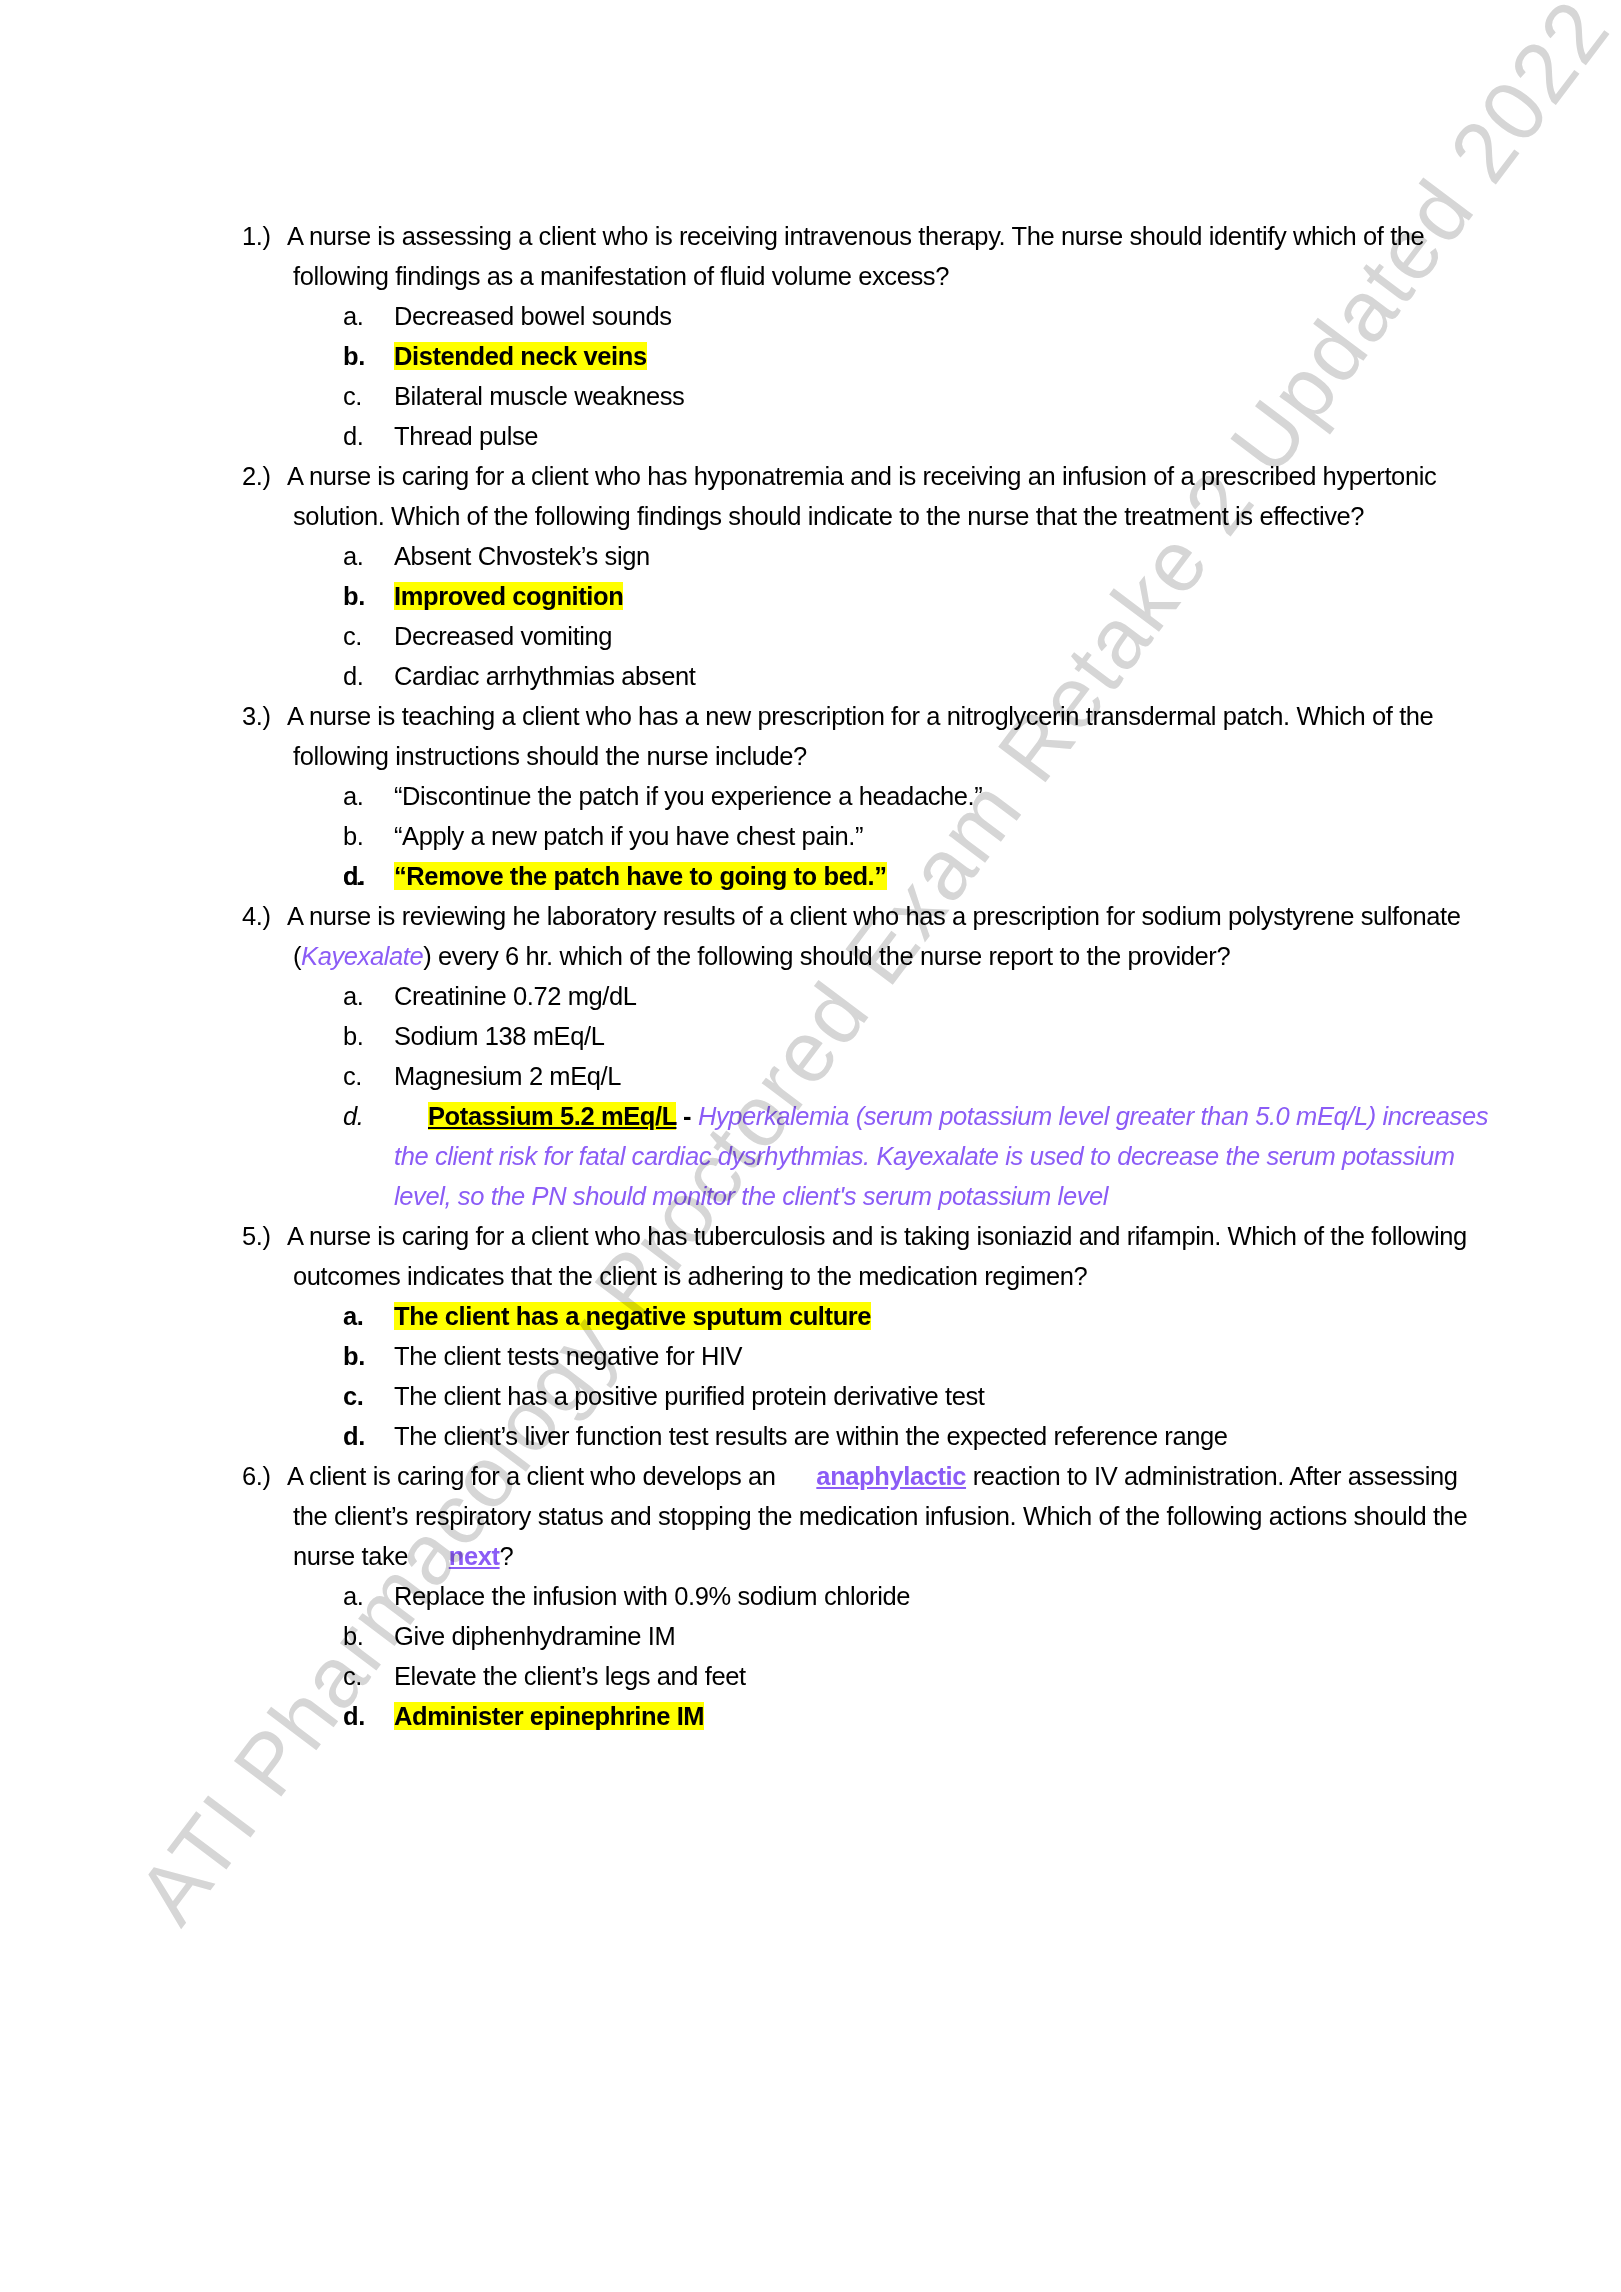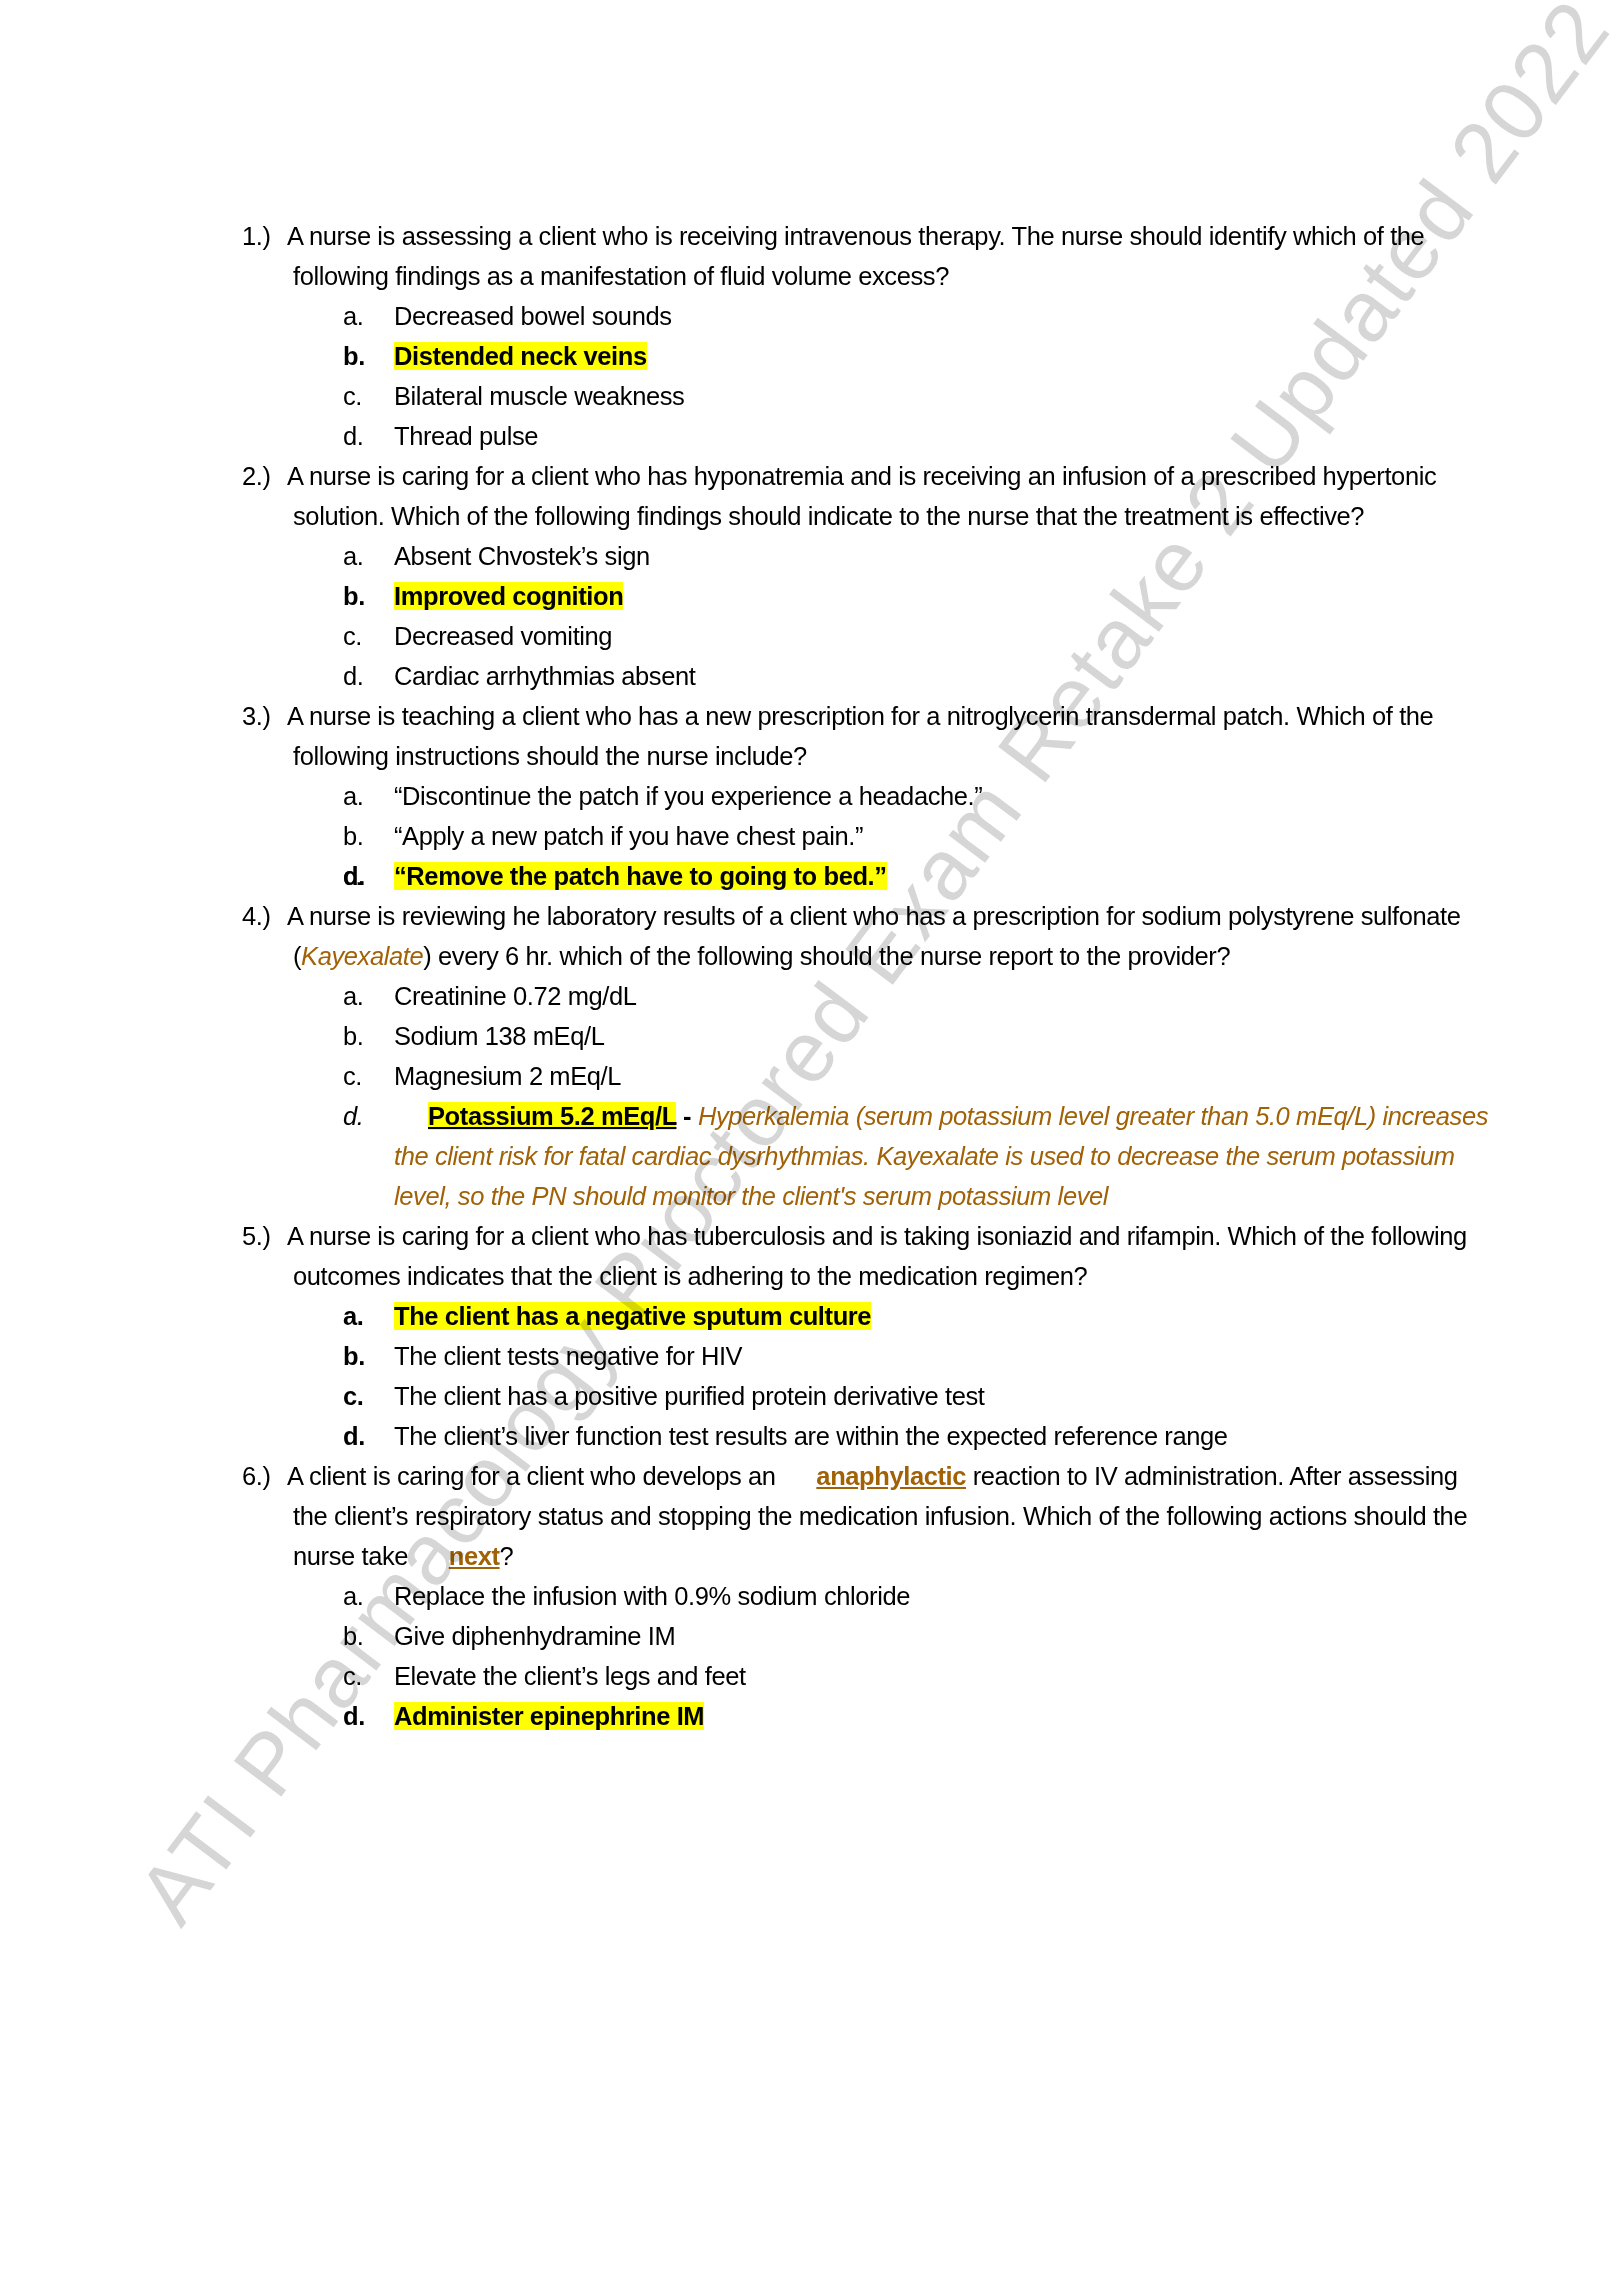--- a/index.html
+++ b/index.html
@@ -18,21 +18,21 @@
     font-size: 25.5px; line-height: 40px; letter-spacing: -0.4px;
   }
   .q { margin: 0; }
   .q-line { display: block; padding-left: 51px; text-indent: -51px; }
   .q-num { display: inline-block; width: 45px; text-indent: 0; }
   .opts { margin: 0; padding: 0; list-style: none; }
   .opt { position: relative; padding-left: 152px; }
   .opt-letter { position: absolute; left: 101px; top: 0; }
   .bold { font-weight: bold; }
   .hl { background: #ffff00; }
-  .red { color: #a16207; }
+  .red { color: #8b5cf6; }
   .ital { font-style: italic; }
   .u { text-decoration: underline; margin-left: 34px; }
   .watermark {
     position: absolute; left: 118px; top: 1882px;
     transform-origin: 0 0; transform: rotate(-53deg);
     font-size: 86px; color: #d6d6d6; white-space: nowrap;
     letter-spacing: 2px; pointer-events: none; z-index: 0;
     font-family: "Liberation Sans", "DejaVu Sans", sans-serif;
   }
   .content, .title { z-index: 1; }

